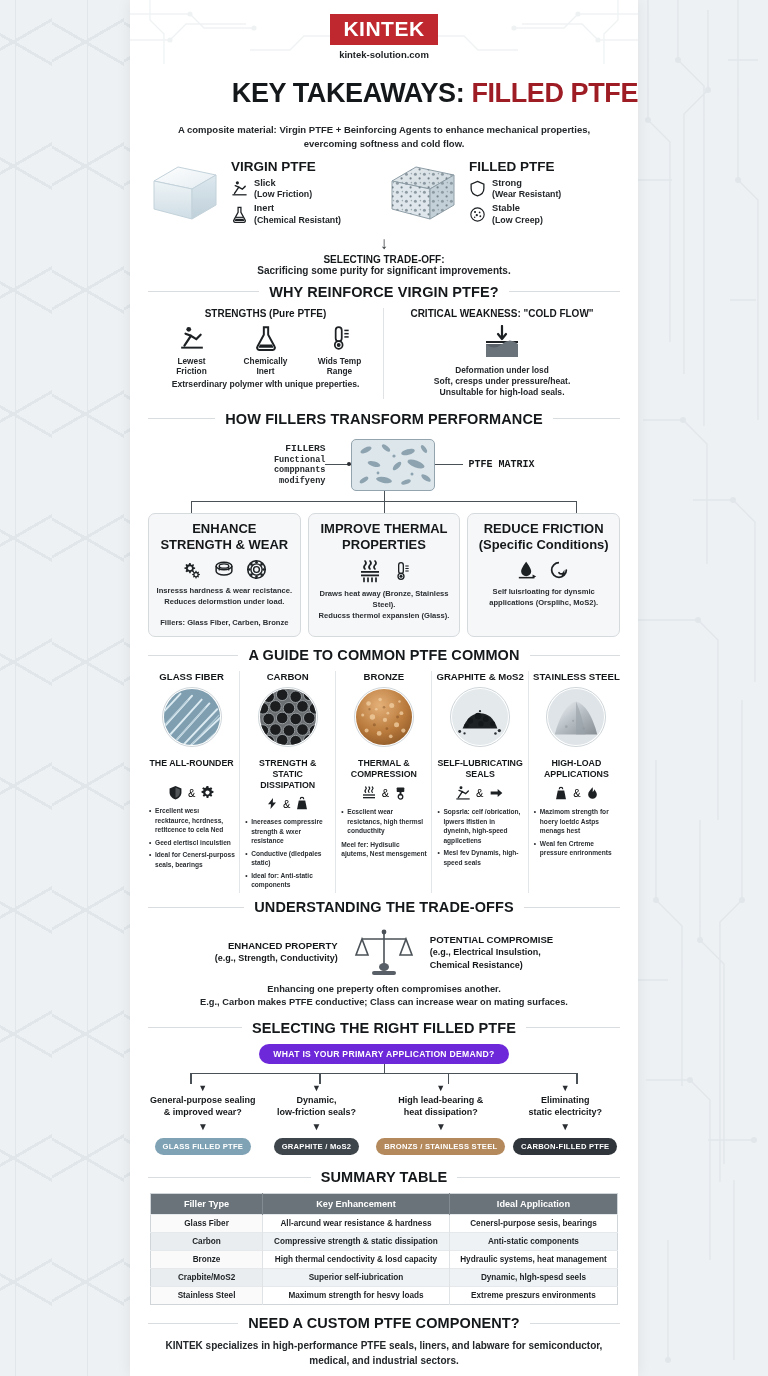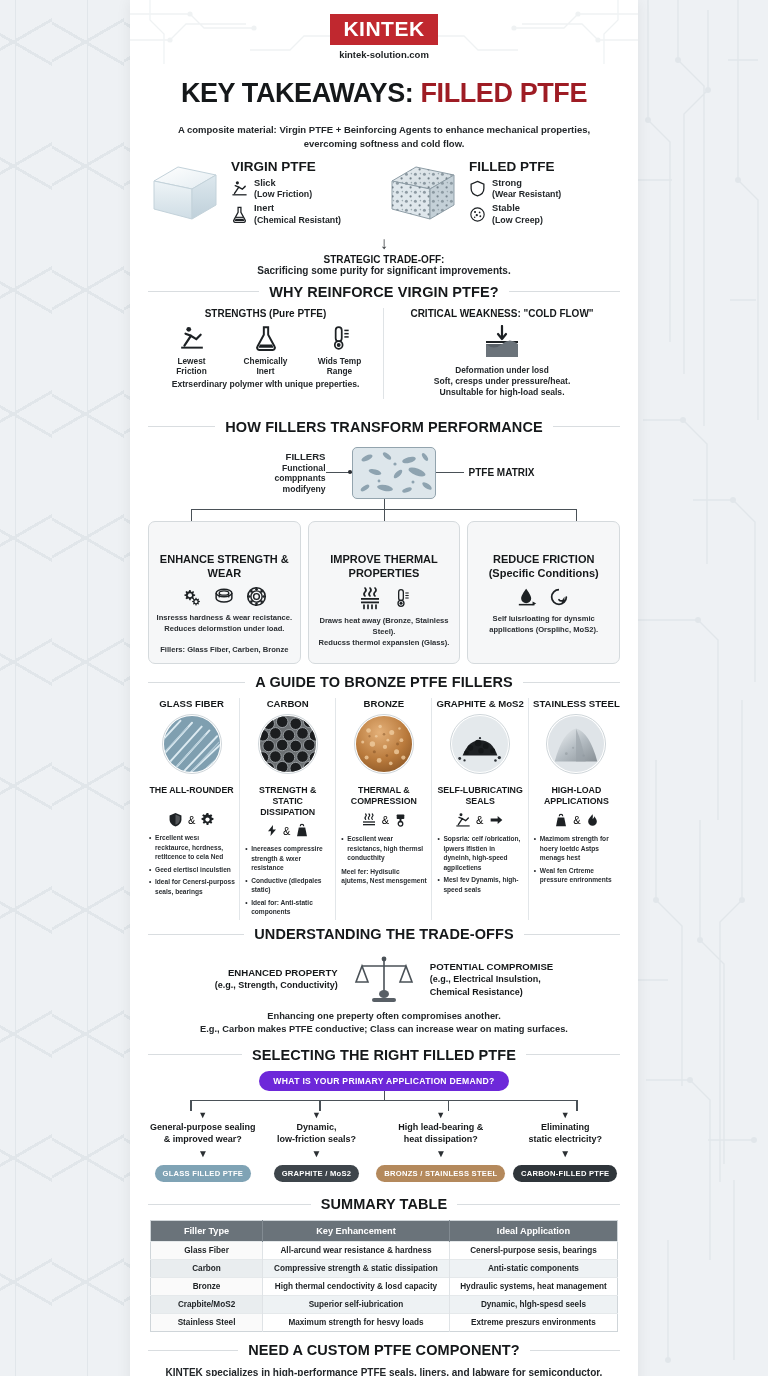--- a/index.html
+++ b/index.html
@@ -40,21 +40,21 @@
     position:absolute; left:0; right:0; top:0; height:64px; opacity:.55;
   }
   .logo-box {
     display:inline-block; background:#c0282f; color:#fff;
     font-weight:bold; font-size:21px; letter-spacing:.5px;
     padding:3px 13px 4px; position:relative; z-index:2;
   }
   .logo-url { font-size:9.5px; font-weight:bold; color:#1d2022; margin-top:4px; position:relative; z-index:2;}
 
   .hero-title {
-    text-align:center; font-size:27px; font-weight:bold; letter-spacing:-.4px;
+    text-align:right; font-size:27px; font-weight:bold; letter-spacing:-.4px;
     padding:10px 0 14px; color:#15181a;
   }
   .hero-title .accent { color:#9e1c24; }
 
   
   .sechead {
     display:flex; align-items:center; gap:10px;
     margin:0 18px 8px; 
   }
   .sechead .rule { flex:1; height:1px; background:#d9dde0; }
@@ -85,21 +85,21 @@
   .two-col { display:flex; padding:0 18px; }
   .two-col > div { width:50%; text-align:center; padding:0 8px; }
   .two-col > div:first-child { border-right:1px solid #dfe3e6; }
   .colhead { font-size:10px; font-weight:bold; color:#15181a; margin-bottom:6px; }
   .icon-row3 { display:flex; justify-content:center; gap:12px; margin-bottom:2px; }
   .ic-lbl { font-size:8.3px; font-weight:bold; line-height:1.2; color:#23272a; margin-top:2px;}
   .ic-item { width:62px; }
   .note { font-size:8.6px; font-weight:bold; color:#23272a; line-height:1.35; }
 
   
-  .ft-top { display:flex; align-items:center; justify-content:center; gap:0; padding:4px 28px 0;}
+  .ft-top { display:flex; align-items:center; justify-content:center; gap:0; padding:4px 28px 0;font-family:Liberation Mono, monospace;}
   .ft-lbl { text-align:right; font-size:8.6px; font-weight:bold; line-height:1.25; color:#23272a; width:92px;}
   .ft-lbl .big { font-size:9.6px; display:block; }
   .ft-connect { width:26px; height:1px; background:#4a5157; position:relative; }
   .ft-connect::after{content:"";position:absolute;right:0;top:-2px;width:4px;height:4px;border-radius:50%;background:#2b2f33;}
   .matrix {
     width:84px; height:52px; border:1.5px solid #93a4ae; border-radius:5px;
     background:#dde6eb; position:relative; overflow:hidden;
   }
   .ft-connect2 { width:28px; height:1px; background:#4a5157; }
   .ft-right { font-size:10px; font-weight:bold; color:#15181a; padding-left:5px;}
@@ -109,21 +109,21 @@
   .branch .h { position:absolute; left:8%; right:8%; top:10px; height:1.3px; background:#4a5157;
                border-radius:0; }
   .branch .d1,.branch .d2,.branch .d3 { position:absolute; top:10px; width:1.3px; height:12px; background:#4a5157; }
   .branch .d1{left:8%;} .branch .d2{left:50%;} .branch .d3{right:8%;}
 
   .boxes { display:flex; gap:7px; padding:0 18px 10px; }
   .fbox {
     flex:1; border:1px solid #d5dadd; border-radius:7px; background:#f6f7f8;
     padding:7px 6px 8px; text-align:center;
   }
-  .fbox h3 { font-size:11px; font-weight:bold; color:#15181a; line-height:1.25;margin-top:24px; }
+  .fbox h3 { font-size:13px; font-weight:bold; color:#15181a; line-height:1.25; }
   .fbox h3 span { font-weight:bold; }
   .fbox .icons { display:flex; justify-content:center; gap:9px; margin:6px 0 6px; align-items:center;}
   .fbox p { font-size:7.6px; font-weight:bold; color:#2b2f33; line-height:1.4; }
   .fbox p.last { margin-top:10px; }
 
   
   .guide { display:flex; padding:0 14px 6px; }
   .gcol { flex:1; text-align:center; padding:0 4px; }
   .gcol + .gcol { border-left:1px solid #e2e6e9; }
   .gname { font-size:9.6px; font-weight:bold; color:#15181a; margin-bottom:5px; white-space:nowrap;}
@@ -336,21 +336,21 @@
           <div class="ptxt">
             <b>Stable</b>
             <span>(Low Creep)</span>
           </div>
         </div>
       </div>
     </div>
   </div>
 
   <div class="arrow-down">↓</div>
-  <div class="trade-strong">STRATEGIC TRADE-OFF:</div>
+  <div class="trade-strong">SELECTING TRADE-OFF:</div>
   <div class="trade-sub">Sacrificing some purity for significant improvements.</div>
 
   <div class="sechead">
     <div class="rule"></div>
     <h2>WHY REINFORCE VIRGIN PTFE?</h2>
     <div class="rule"></div>
   </div>
   <div class="two-col">
     <div>
       <div class="colhead">STRENGTHS (Pure PTFE)</div>
@@ -398,21 +398,21 @@
         <rect x="14" y="16" width="32" height="2" fill="#1d2124"></rect>
         <path d="M14 19 h32 v13 h-32 Z" fill="#585f66"></path>
         <path d="M14 19 q8 7 16 0 q8 -7 16 0 v13 h-32 Z" fill="#6b737a"></path>
       </svg>
       <div class="ic-lbl" style="margin-top:3px">Deformation under losd</div>
       <div class="note" style="white-space: pre-line;">Soft, cresps under pressure/heat.
 Unsultable for high-load seals.</div>
     </div>
   </div>
 
-  <div class="sechead" style="margin-top:20px">
+  <div class="sechead" style="margin-top:12px">
     <div class="rule"></div>
     <h2>HOW FILLERS TRANSFORM PERFORMANCE</h2>
     <div class="rule"></div>
   </div>
 
   <div class="ft-top">
     <div class="ft-lbl">
       <span class="big">FILLERS</span>
       <span style="white-space: pre-line;">Functional
 comppnants
@@ -537,21 +537,21 @@
           <path d="M20 12 A8 8 0 1 1 12 4 A8 8 0 0 0 12 20 A5 5 0 0 0 17 15 A3 3 0 0 1 12 15" fill="none" stroke="#1d2124" stroke-width="1.9" stroke-linecap="round"></path>
         </svg>
       </div>
       <p style="white-space: pre-line;">Self Iuisrloating for dynsmic
 applications (Orsplihc, MoS2).</p>
     </div>
   </div>
 
   <div class="sechead">
     <div class="rule"></div>
-    <h2>A GUIDE TO BRONZE PTFE FILLERS</h2>
+    <h2>A GUIDE TO COMMON PTFE COMMON</h2>
     <div class="rule"></div>
   </div>
 
   <div class="guide">
 
     <div class="gcol">
       <div class="gname">GLASS FIBER</div>
       <svg class="gdisc" viewBox="0 0 60 60">
         <defs>
             <clipPath id="c1">

